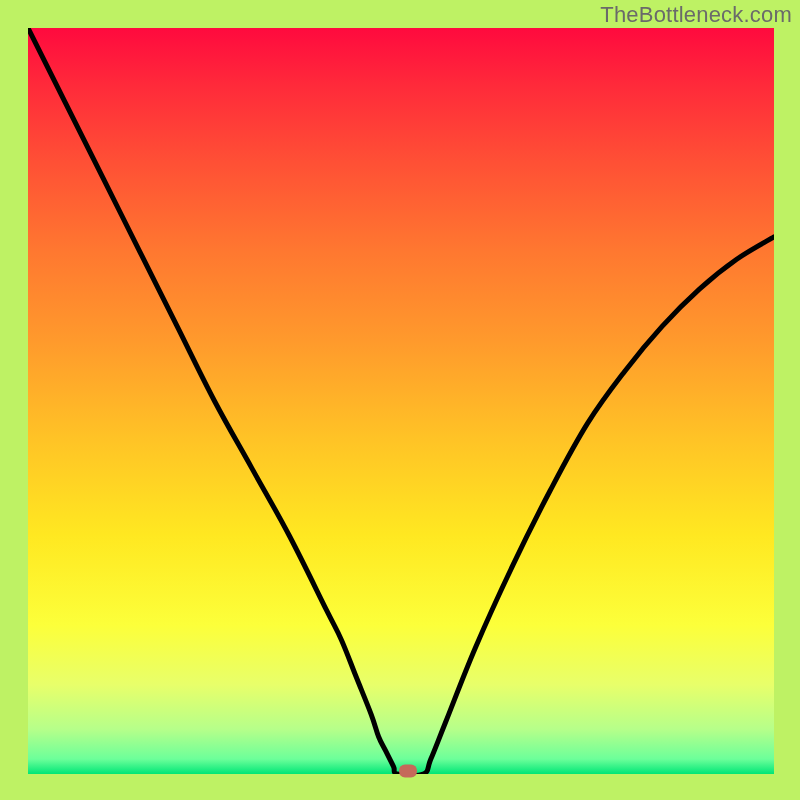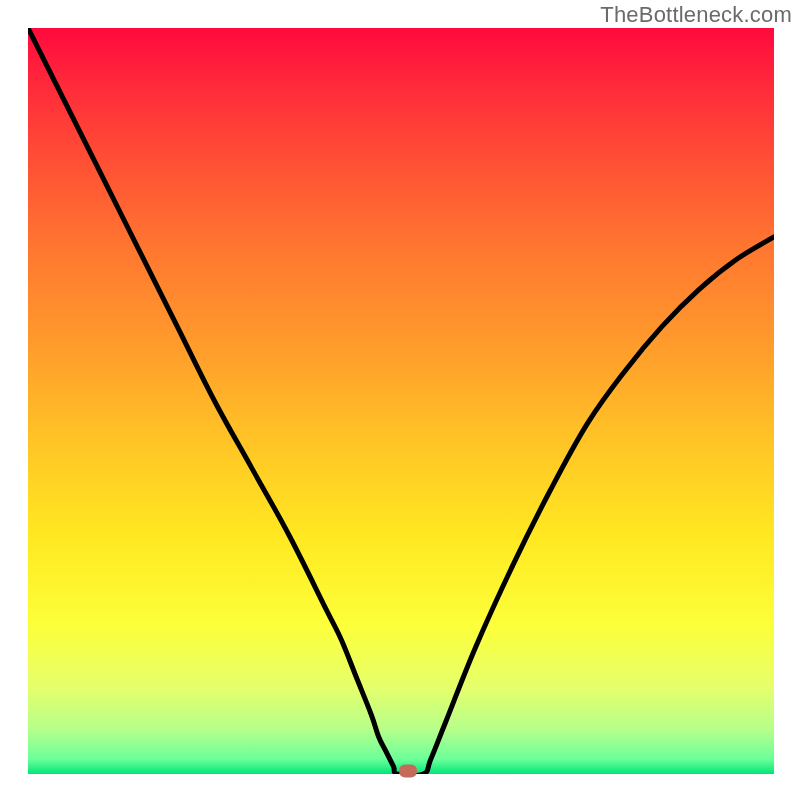--- a/index.html
+++ b/index.html
@@ -1,20 +1,20 @@
 <!DOCTYPE html>
 <html><head>
 <meta charset="utf-8">
 <style>
   * { margin: 0; padding: 0; box-sizing: border-box; }
   html, body { width: 800px; height: 800px; overflow: hidden; background: #000; }
   .frame {
     width: 800px;
     height: 800px;
-    background: #ffffff;
+    background: #bef264;
     position: relative;
   }
   .plot {
     position: absolute;
     left: 28px;
     top: 28px;
     width: 746px;
     height: 746px;
     background: linear-gradient(to bottom,
       #ff0a3e 0%,

